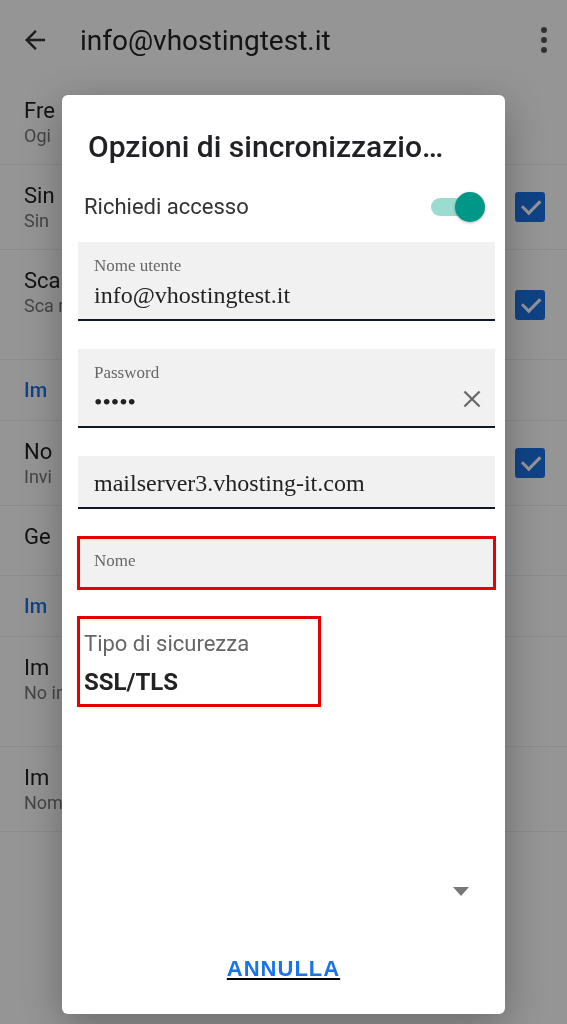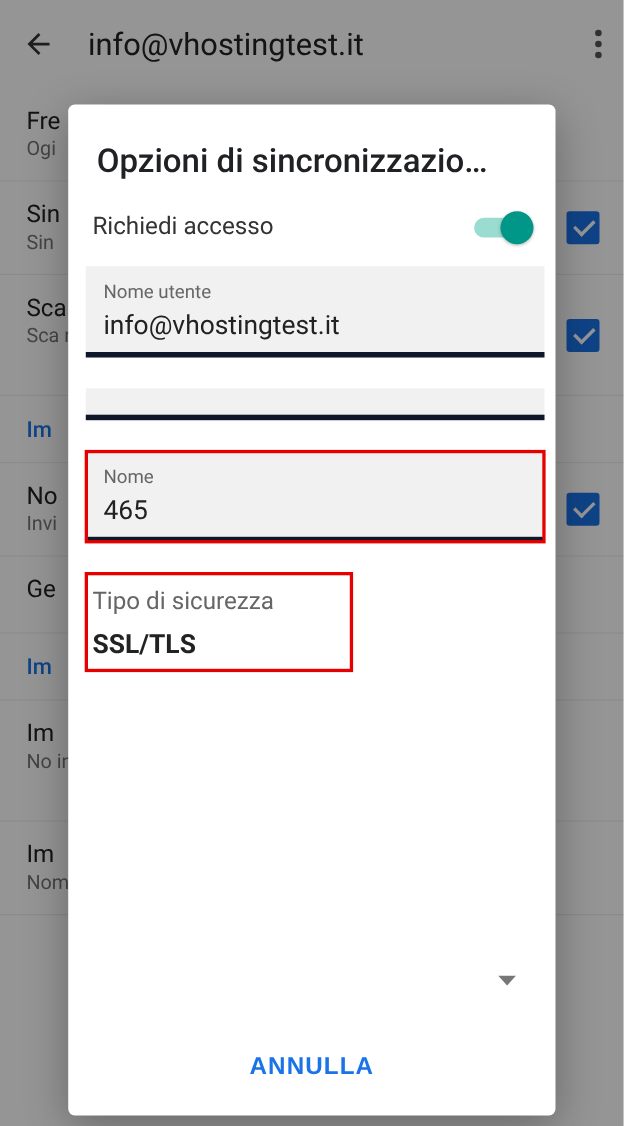--- a/index.html
+++ b/index.html
@@ -67,22 +67,22 @@
     position: absolute; top: 6px; left: 0; right: 0; height: 18px;
     background: #9bdcd0; border-radius: 10px;
   }
   .switch .thumb {
     position: absolute; right: -2px; top: 0; width: 30px; height: 30px;
     background: #009688; border-radius: 50%;
     box-shadow: 0 1px 3px rgba(0,0,0,0.3);
   }
 
   .field {
-    background: #f1f1f1; border-bottom: 5px solid #0f172a;
-    padding: 14px 16px 10px 16px; margin-bottom: 28px; position: relative;
+    background: #f1f1f1; border-bottom: 2px solid #0f172a;
+    padding: 14px 16px 10px 16px; margin-bottom: 28px; position: relative; font-family: Liberation Serif, serif;
   }
   .field .fl { font-size: 17px; color: #666; margin-bottom: 6px; }
   .field .fv {
     font-size: 24px; color: #222; border: none; background: transparent;
     width: 100%; outline: none; font-family: inherit;
   }
   .field .clear {
     position: absolute; right: 8px; bottom: 12px;
     width: 30px; height: 30px; display: flex; align-items: center; justify-content: center;
     cursor: pointer;
@@ -91,21 +91,21 @@
 
   .dropdown-field {
     padding: 14px 16px 10px 6px; margin-bottom: 28px; position: relative;
   }
   .dropdown-field .fl { font-size: 22px; color: #666; margin-bottom: 12px; }
   .dropdown-field .fv { font-size: 24px; color: #222; font-weight: bold; }
 
   .highlight-red { outline: 3px solid #e60000; outline-offset: -2px; }
 
   .dialog-actions {
-    display: flex; justify-content: space-around; padding: 18px 30px 24px 30px;
+    display: flex; justify-content: space-around; padding: 18px 30px 24px 30px; text-decoration: underline;
   }
   .dlg-btn {
     background: none; border: none; color: #1a73e8;
     font-size: 22px; font-weight: 700; letter-spacing: 1px; cursor: pointer;
     padding: 8px 20px;
   }
 </style>
 </head>
 <body>
 
@@ -176,27 +176,37 @@
         <div class="track"></div>
           <div class="thumb"></div>
       </div>
     </div>
 
     <div class="field">
       <div class="fl">Nome utente</div>
       <input class="fv" value="info@vhostingtest.it" style="">
     </div>
 
-
     <div class="field">
+      <div class="fl">Password</div>
+      <input class="fv" value="•••••" style="">
+      <div class="clear">
+        <svg viewBox="0 0 24 24">
+            <line x1="5" y1="5" x2="19" y2="19"></line>
+            <line x1="19" y1="5" x2="5" y2="19"></line>
+          </svg>
+      </div>
+    </div>
+
+    <div class="field">
+      <input class="fv" value="mailserver3.vhosting-it.com" style="">
     </div>
 
     <div class="field highlight-red">
       <div class="fl">Nome</div>
-      <input class="fv" value="465" style="">
     </div>
 
     <div class="dropdown-field highlight-red" style="width:58%;">
       <div class="fl">Tipo di sicurezza</div>
       <div class="fv">SSL/TLS</div>
     </div>
     <div class="caret" style="position:absolute; right:36px; bottom:118px; width:0;height:0;border-left:8px solid transparent;border-right:8px solid transparent;border-top:9px solid #777;"></div>
 
   </div>
 

